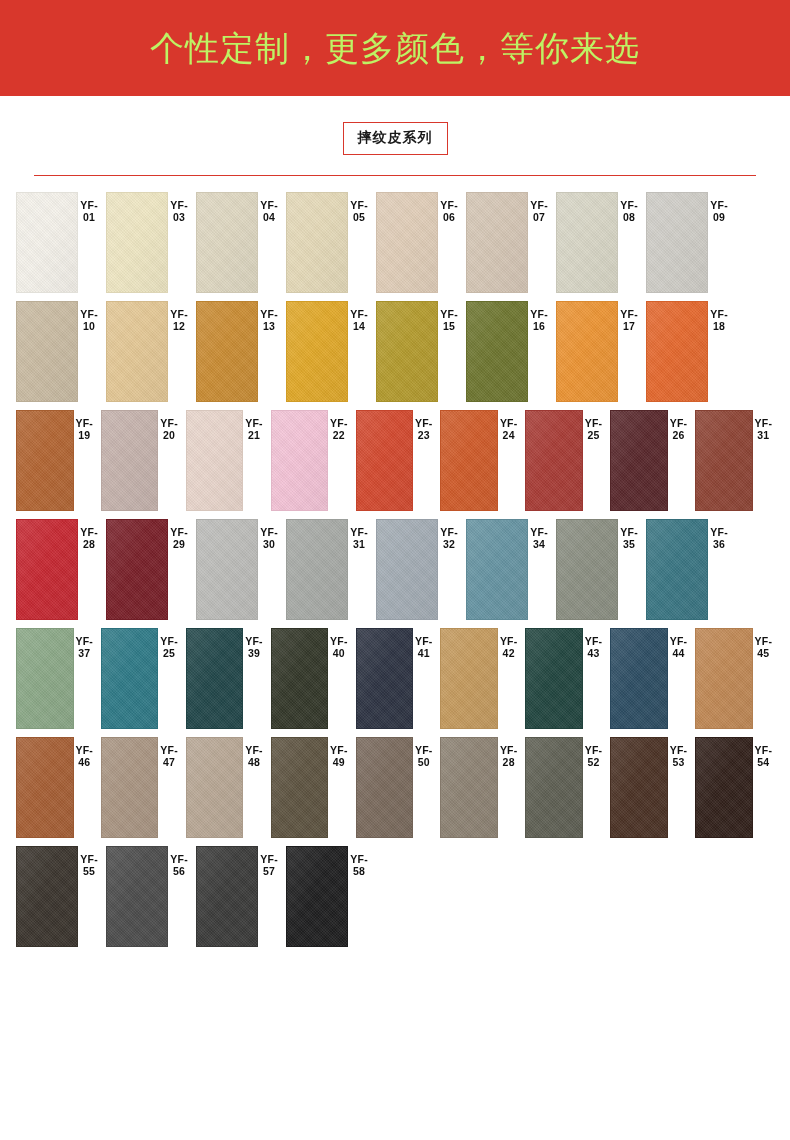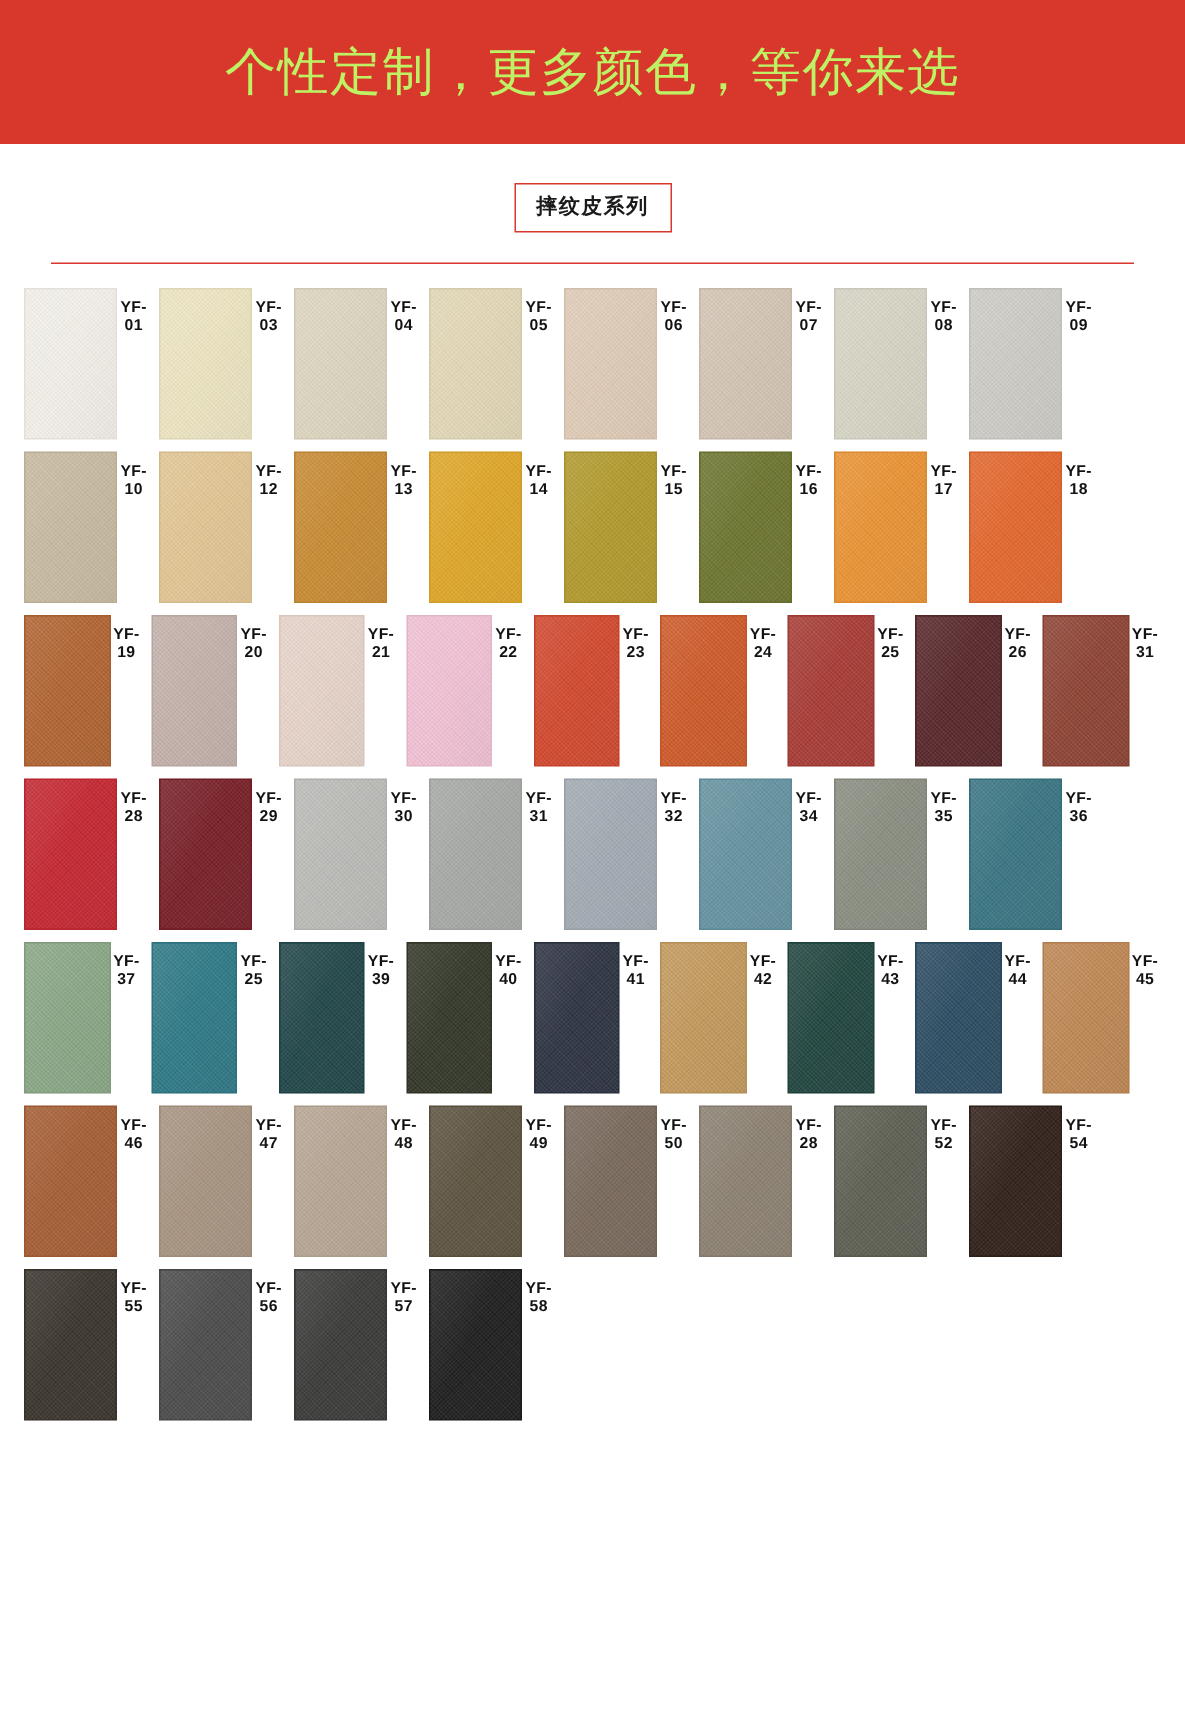--- a/index.html
+++ b/index.html
@@ -320,20 +320,24 @@
       </div>
       <div class="cell">
         <div class="chip" style="background: rgb(141, 130, 115);"></div>
         <div class="chip-label">YF-28</div>
       </div>
       <div class="cell">
         <div class="chip" style="background: rgb(95, 96, 84);"></div>
         <div class="chip-label">YF-52</div>
       </div>
       <div class="cell">
+        <div class="chip" style="background: rgb(75, 50, 37);"></div>
+        <div class="chip-label">YF-53</div>
+      </div>
+      <div class="cell">
         <div class="chip" style="background: rgb(50, 33, 27);"></div>
         <div class="chip-label">YF-54</div>
       </div>
     </div>
     <div class="row">
       <div class="cell">
         <div class="chip" style="background: rgb(59, 53, 46);"></div>
         <div class="chip-label">YF-55</div>
       </div>
       <div class="cell">

